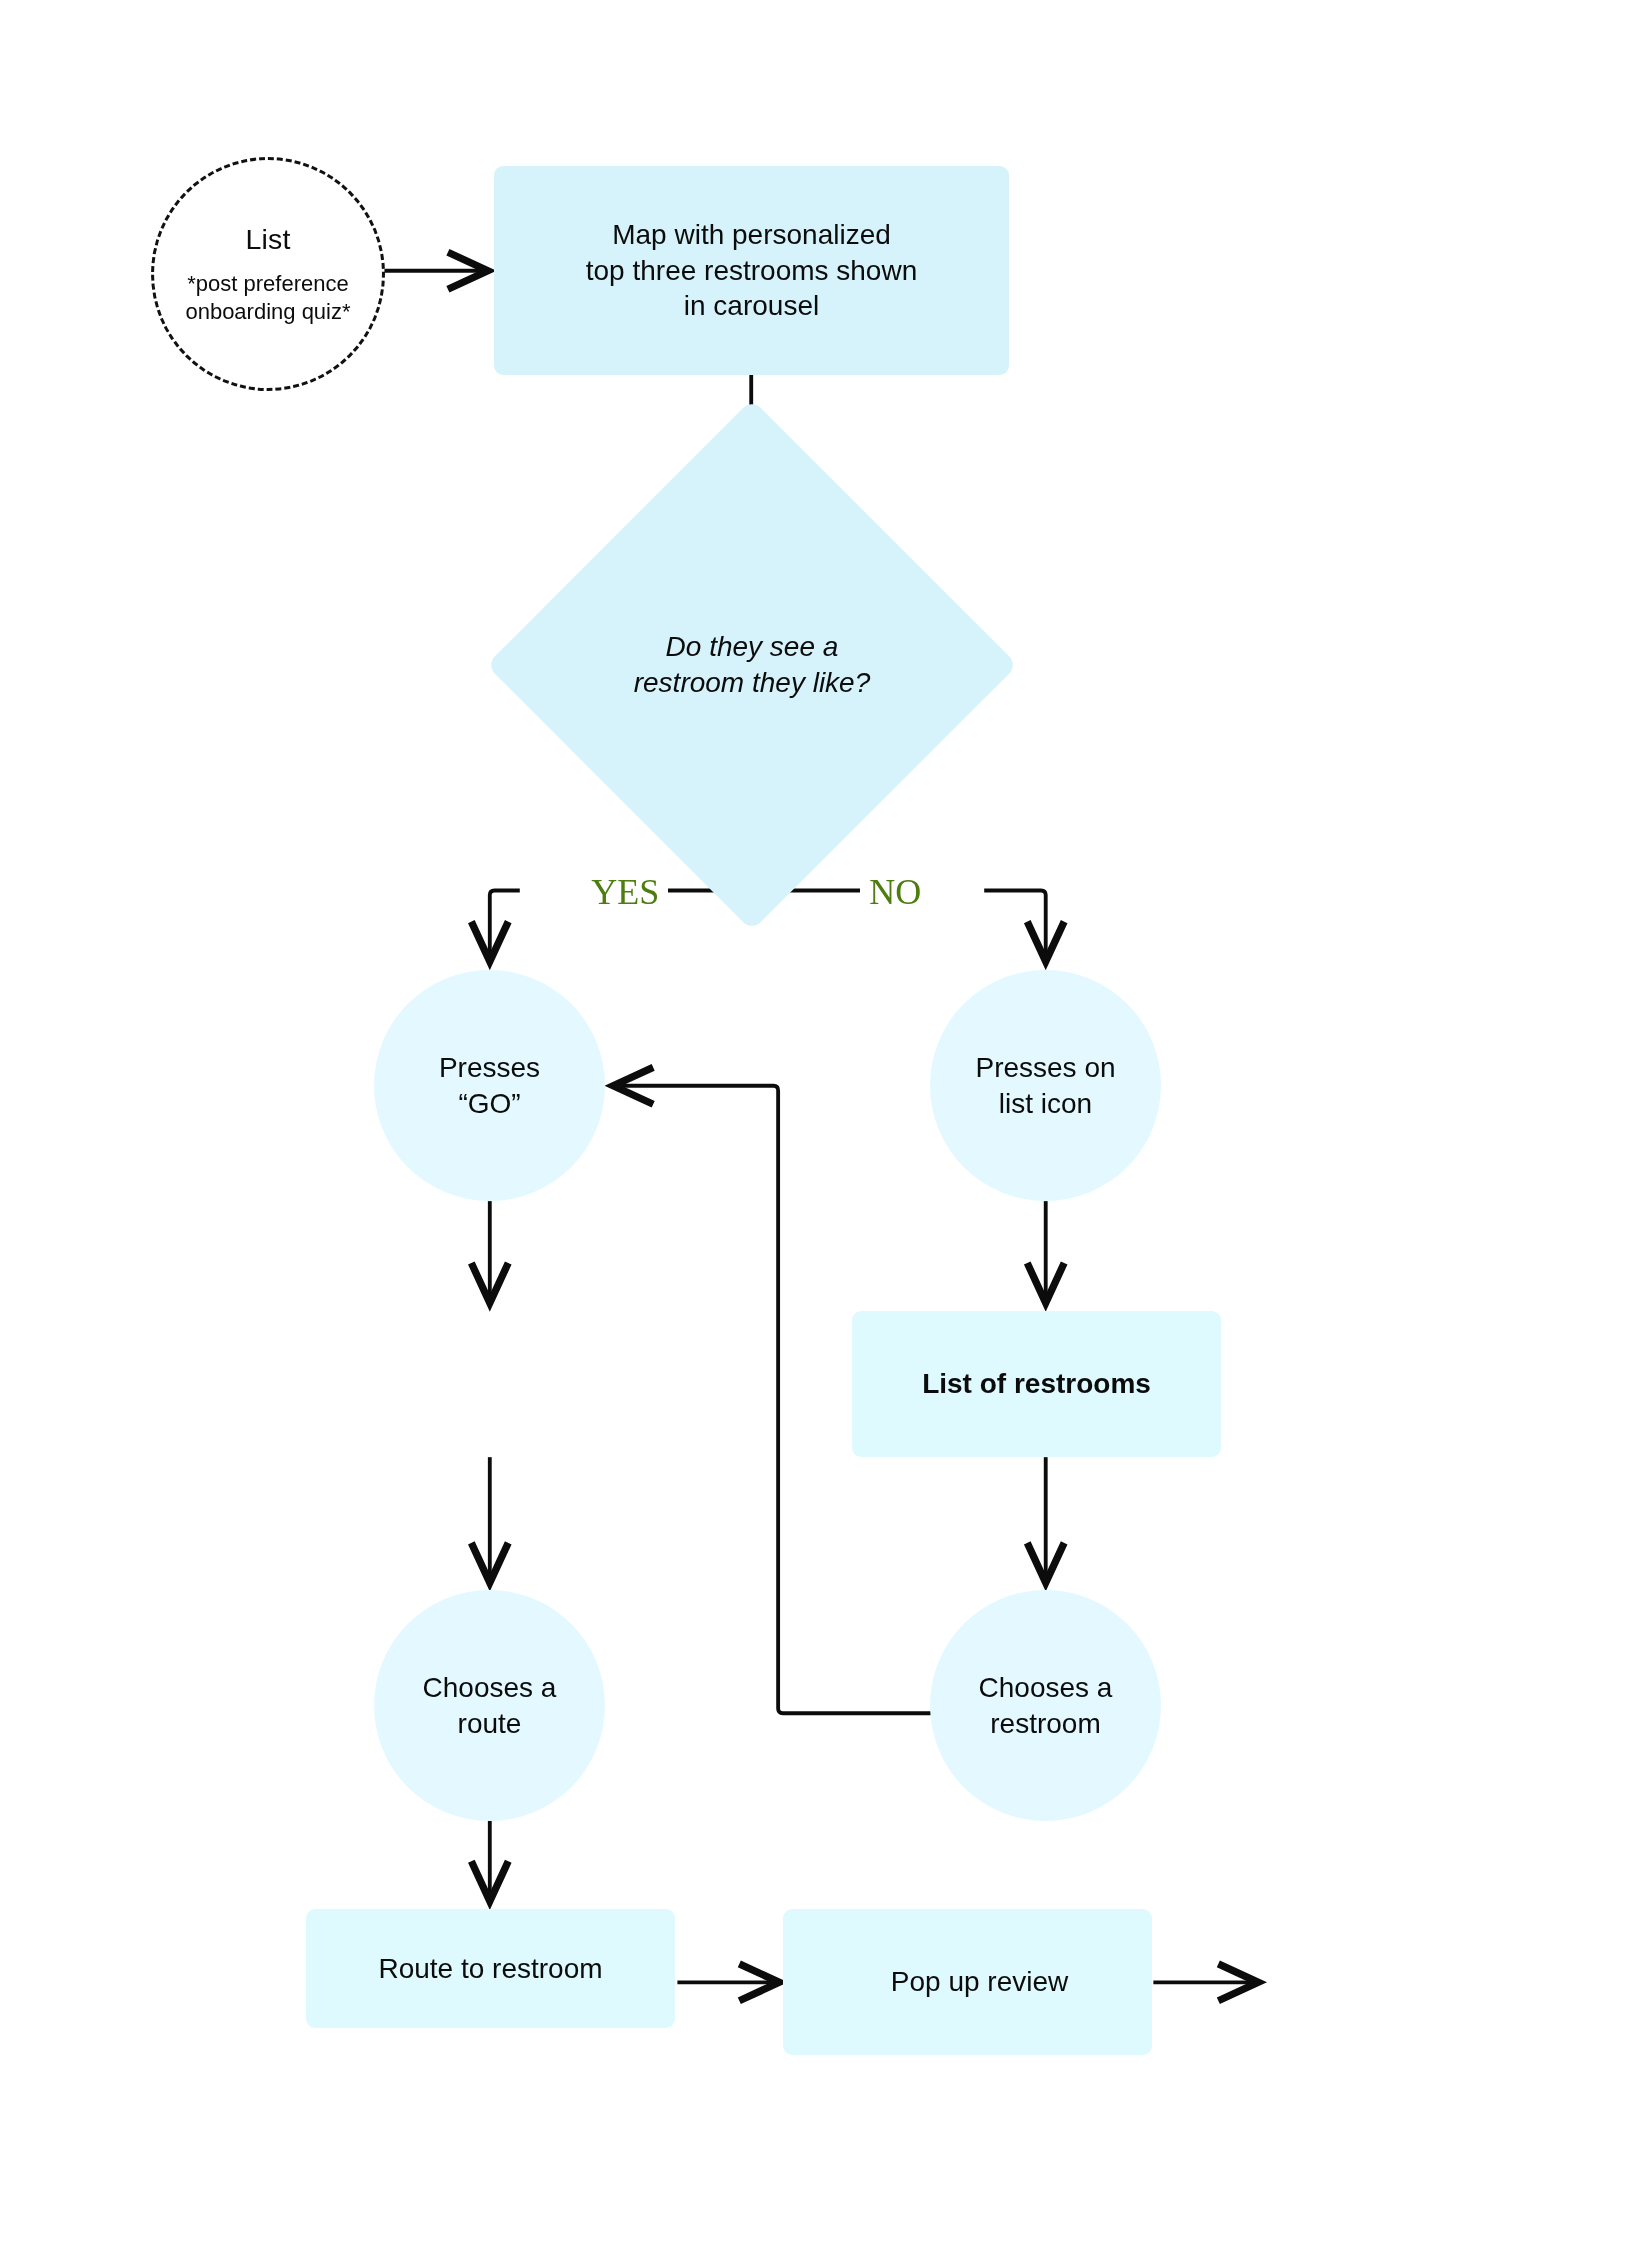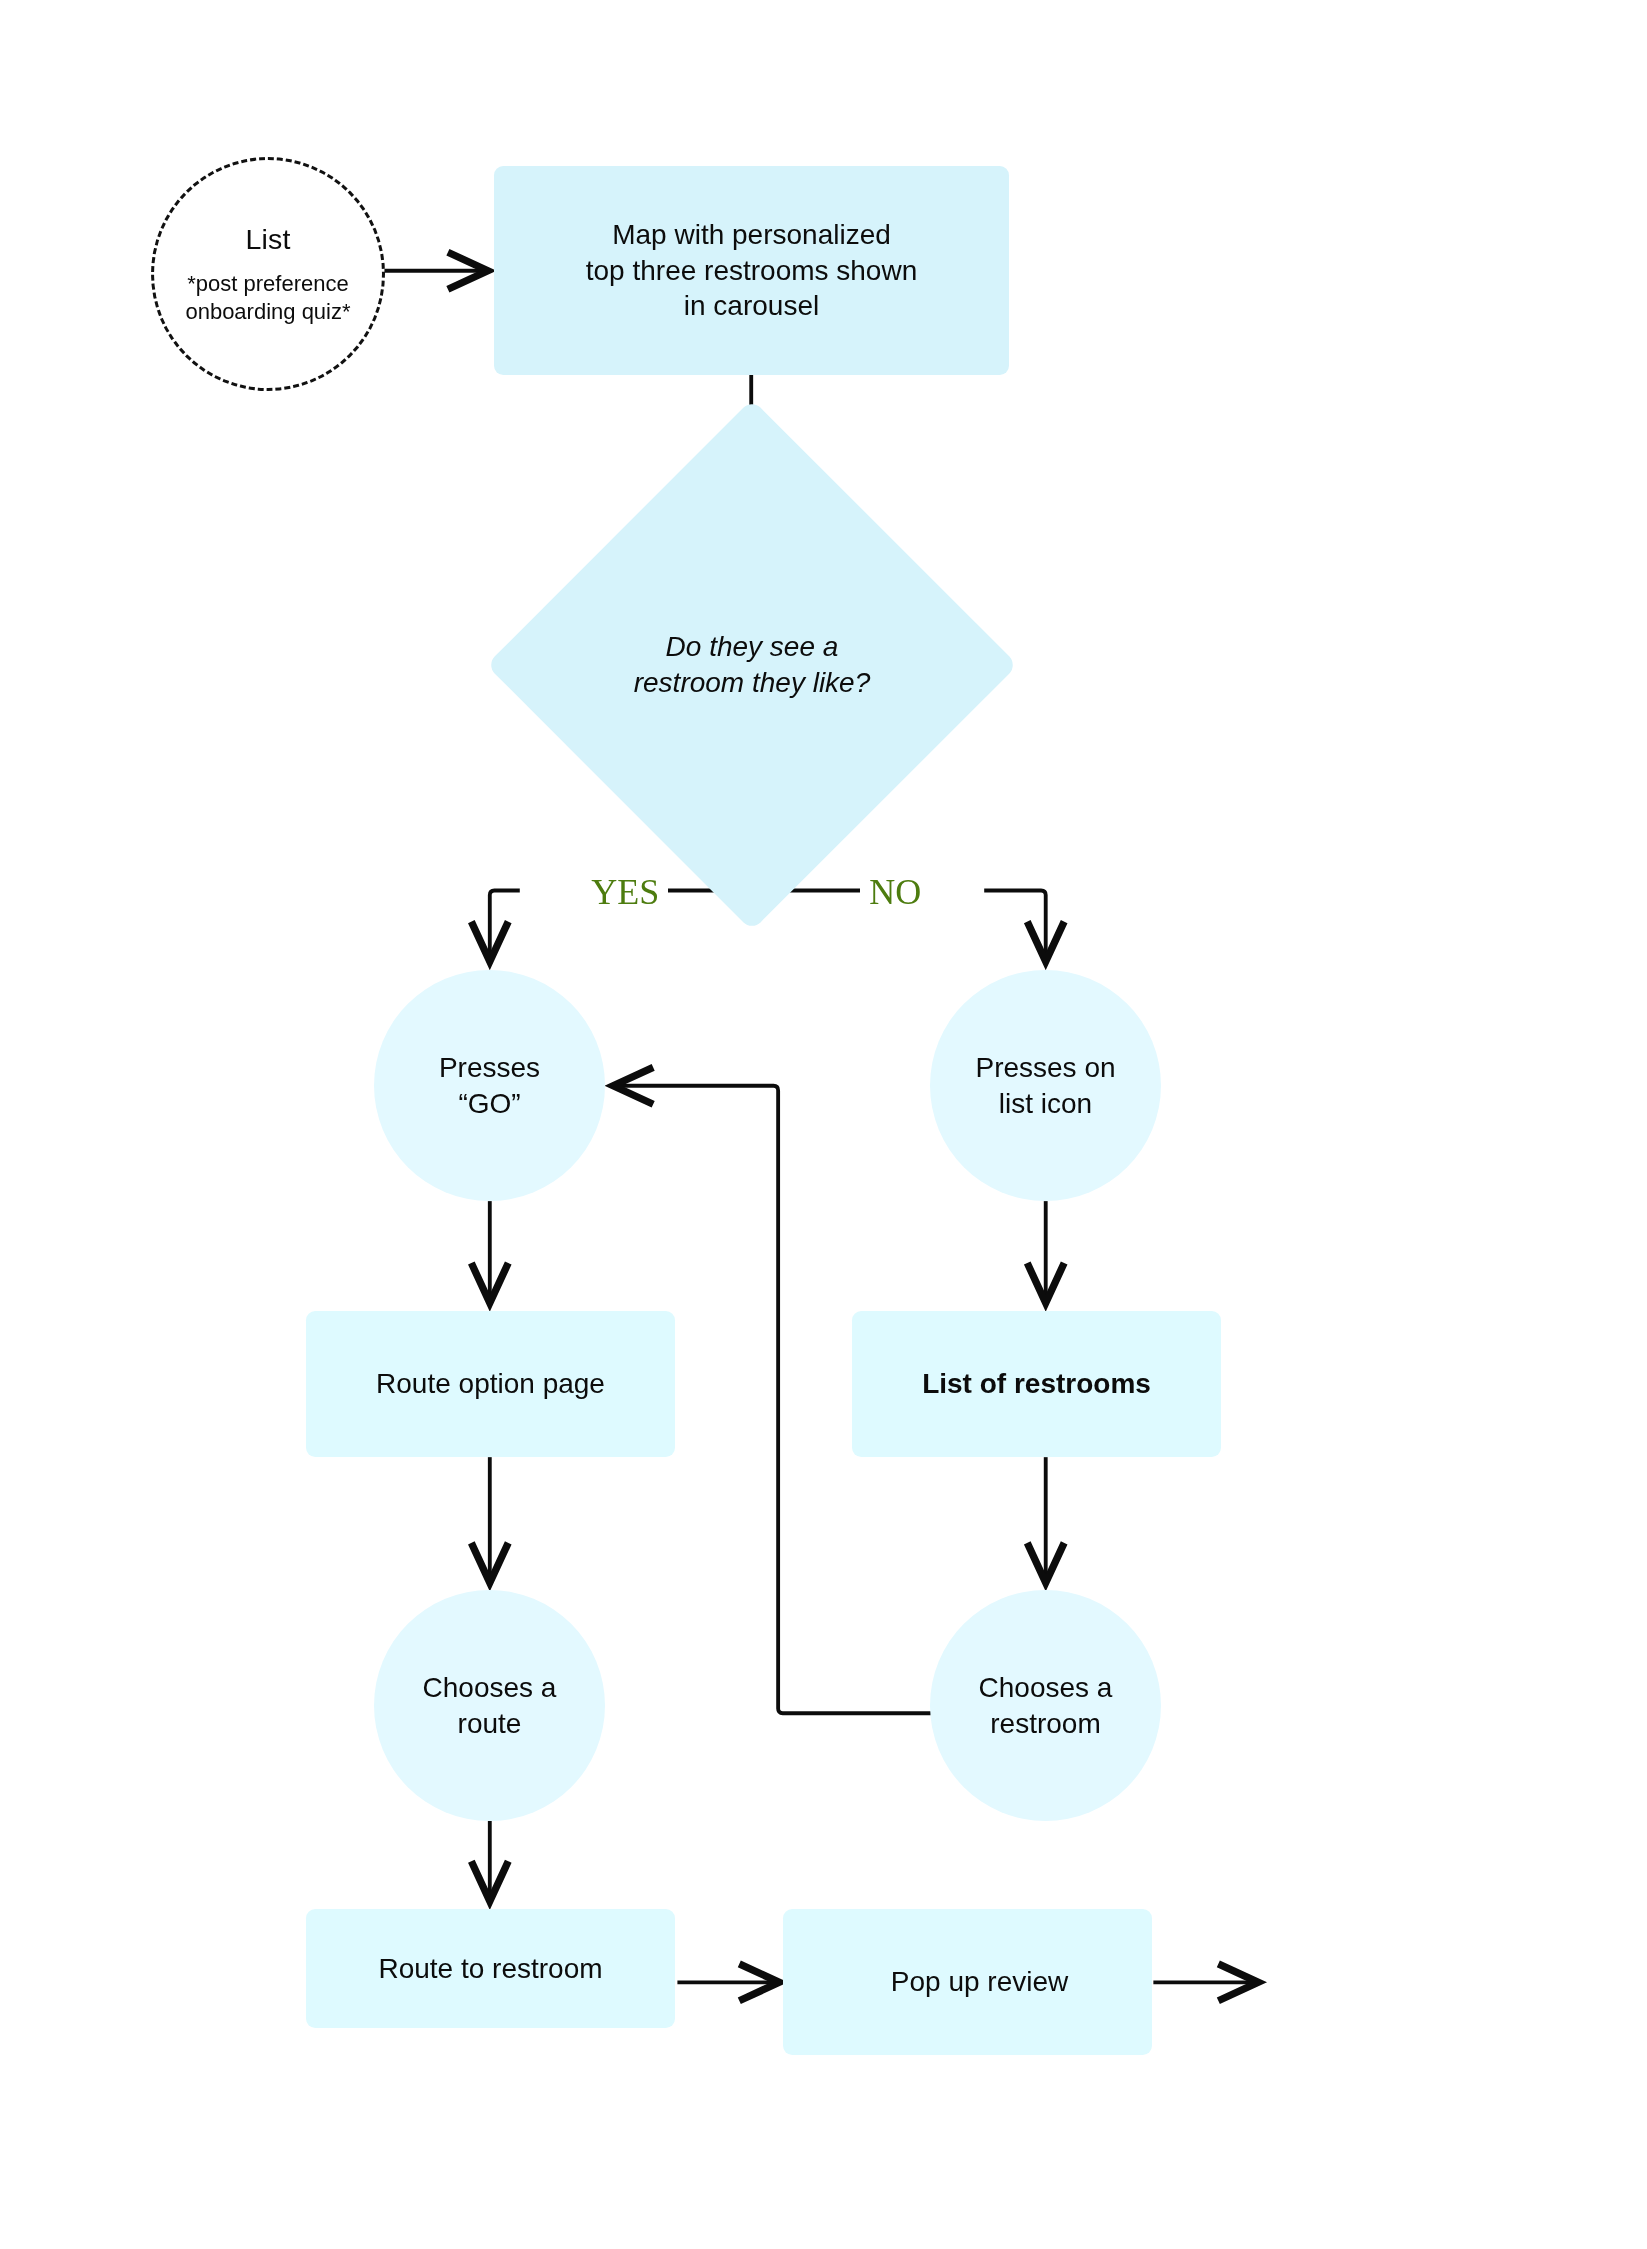--- a/index.html
+++ b/index.html
@@ -188,23 +188,20 @@
   <div class="node action" style="left:374px; top:970px; width:231px; height:231px;">
     <span class="node-inner">Presses
 “GO”</span>
   </div>
 
   <div class="node action" style="left:930px; top:970px; width:231px; height:231px;">
     <span class="node-inner">Presses on
 list icon</span>
   </div>
 
-  <div class="node process" style="left:306px; top:1311px; width:369px; height:146px;">
-    <span class="node-inner">Route option page</span>
-  </div>
 
   <div class="node process" style="left:852px; top:1311px; width:369px; height:146px;font-weight:bold;">
     <span class="node-inner">List of restrooms</span>
   </div>
 
   <div class="node action" style="left:374px; top:1590px; width:231px; height:231px;">
     <span class="node-inner">Chooses a
 route</span>
   </div>
 

